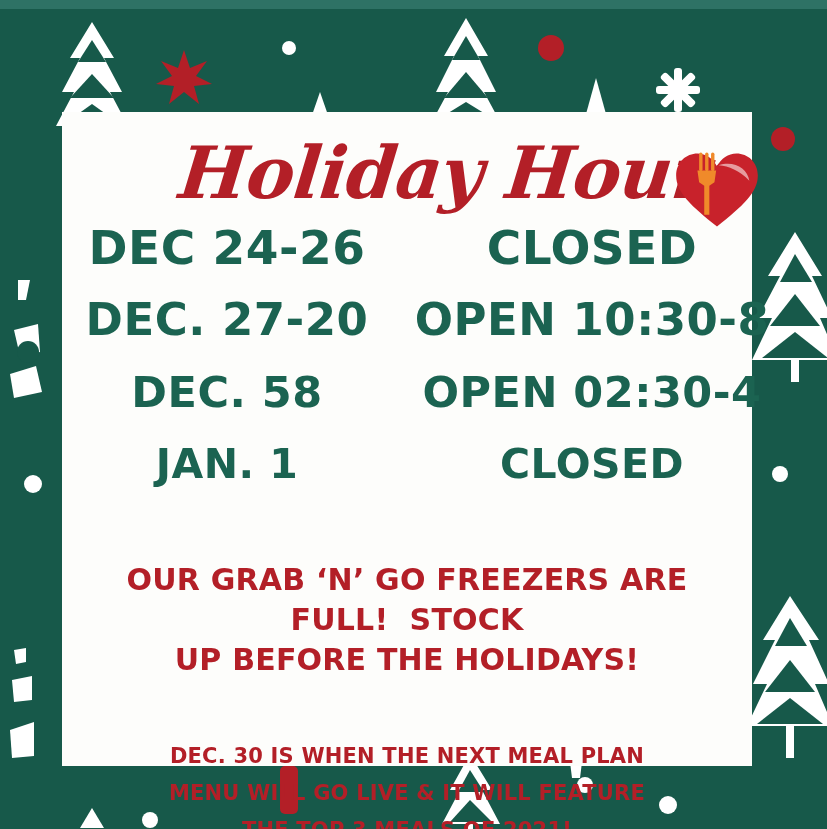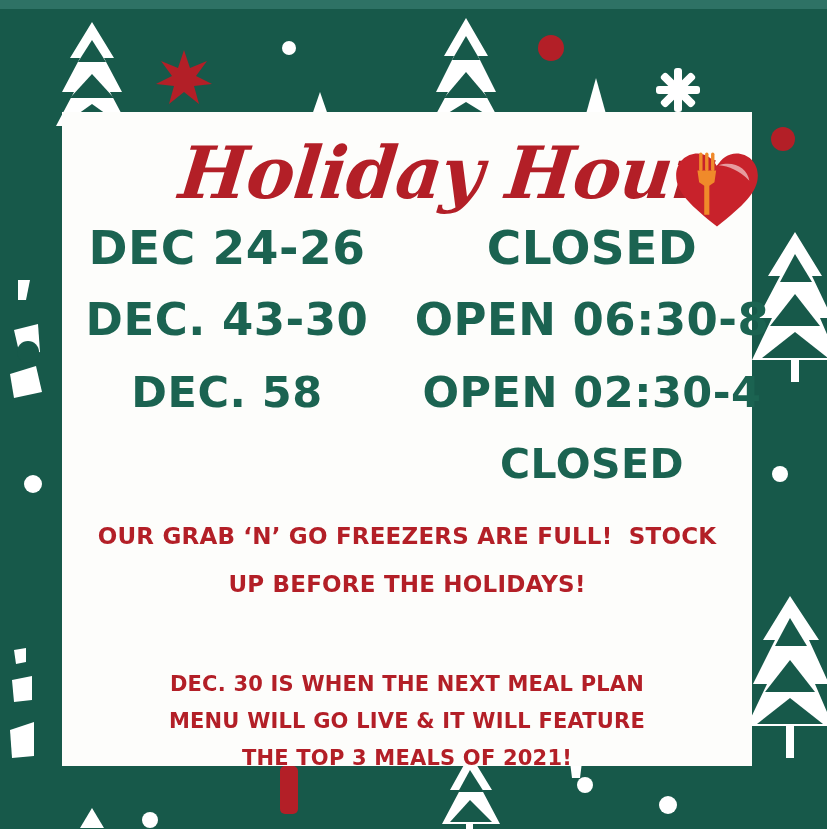--- a/index.html
+++ b/index.html
@@ -110,25 +110,26 @@
   .notes {
     position: absolute;
     left: 28px;
     top: 400px;
     width: 634px;
   }
   .note {
     text-align: center;
     font-family: "DejaVu Sans", sans-serif;
     font-weight: bold;
-    font-size: 23px;
-    line-height: 48px;
+    font-size: 30px;
+    line-height: 40px;
     color: #B31F27;
     letter-spacing: 0.2px;
     white-space: pre-wrap;
+    margin-top: 48px;
   }
   .note-2 { margin-top: 58px; font-size: 21px; line-height: 37px; }
 </style>
 </head>
 <body>
 
 <div id="poster">
 
   <div class="top-strip"></div>
 
@@ -263,30 +264,31 @@
     </div>
 
     <div class="hours">
 
       <div class="hours-row r0">
         <span class="hrs-day">DEC 24-26</span>
         <span class="hrs-val">CLOSED</span>
       </div>
 
       <div class="hours-row r1">
-        <span class="hrs-day">DEC. 43-30</span>
-        <span class="hrs-val">OPEN 06:30-8</span>
+        <span class="hrs-day">DEC. 27-20</span>
+        <span class="hrs-val">OPEN 10:30-8</span>
       </div>
 
       <div class="hours-row r2">
         <span class="hrs-day">DEC. 58</span>
         <span class="hrs-val">OPEN 02:30-4</span>
       </div>
 
       <div class="hours-row r3">
+        <span class="hrs-day">JAN. 1</span>
         <span class="hrs-val">CLOSED</span>
       </div>
 
     </div>
 
     <div class="notes">
       <div class="note note-1">OUR GRAB ‘N’ GO FREEZERS ARE FULL!  STOCK
 UP BEFORE THE HOLIDAYS!</div>
       <div class="note note-2">DEC. 30 IS WHEN THE NEXT MEAL PLAN
 MENU WILL GO LIVE &amp; IT WILL FEATURE

